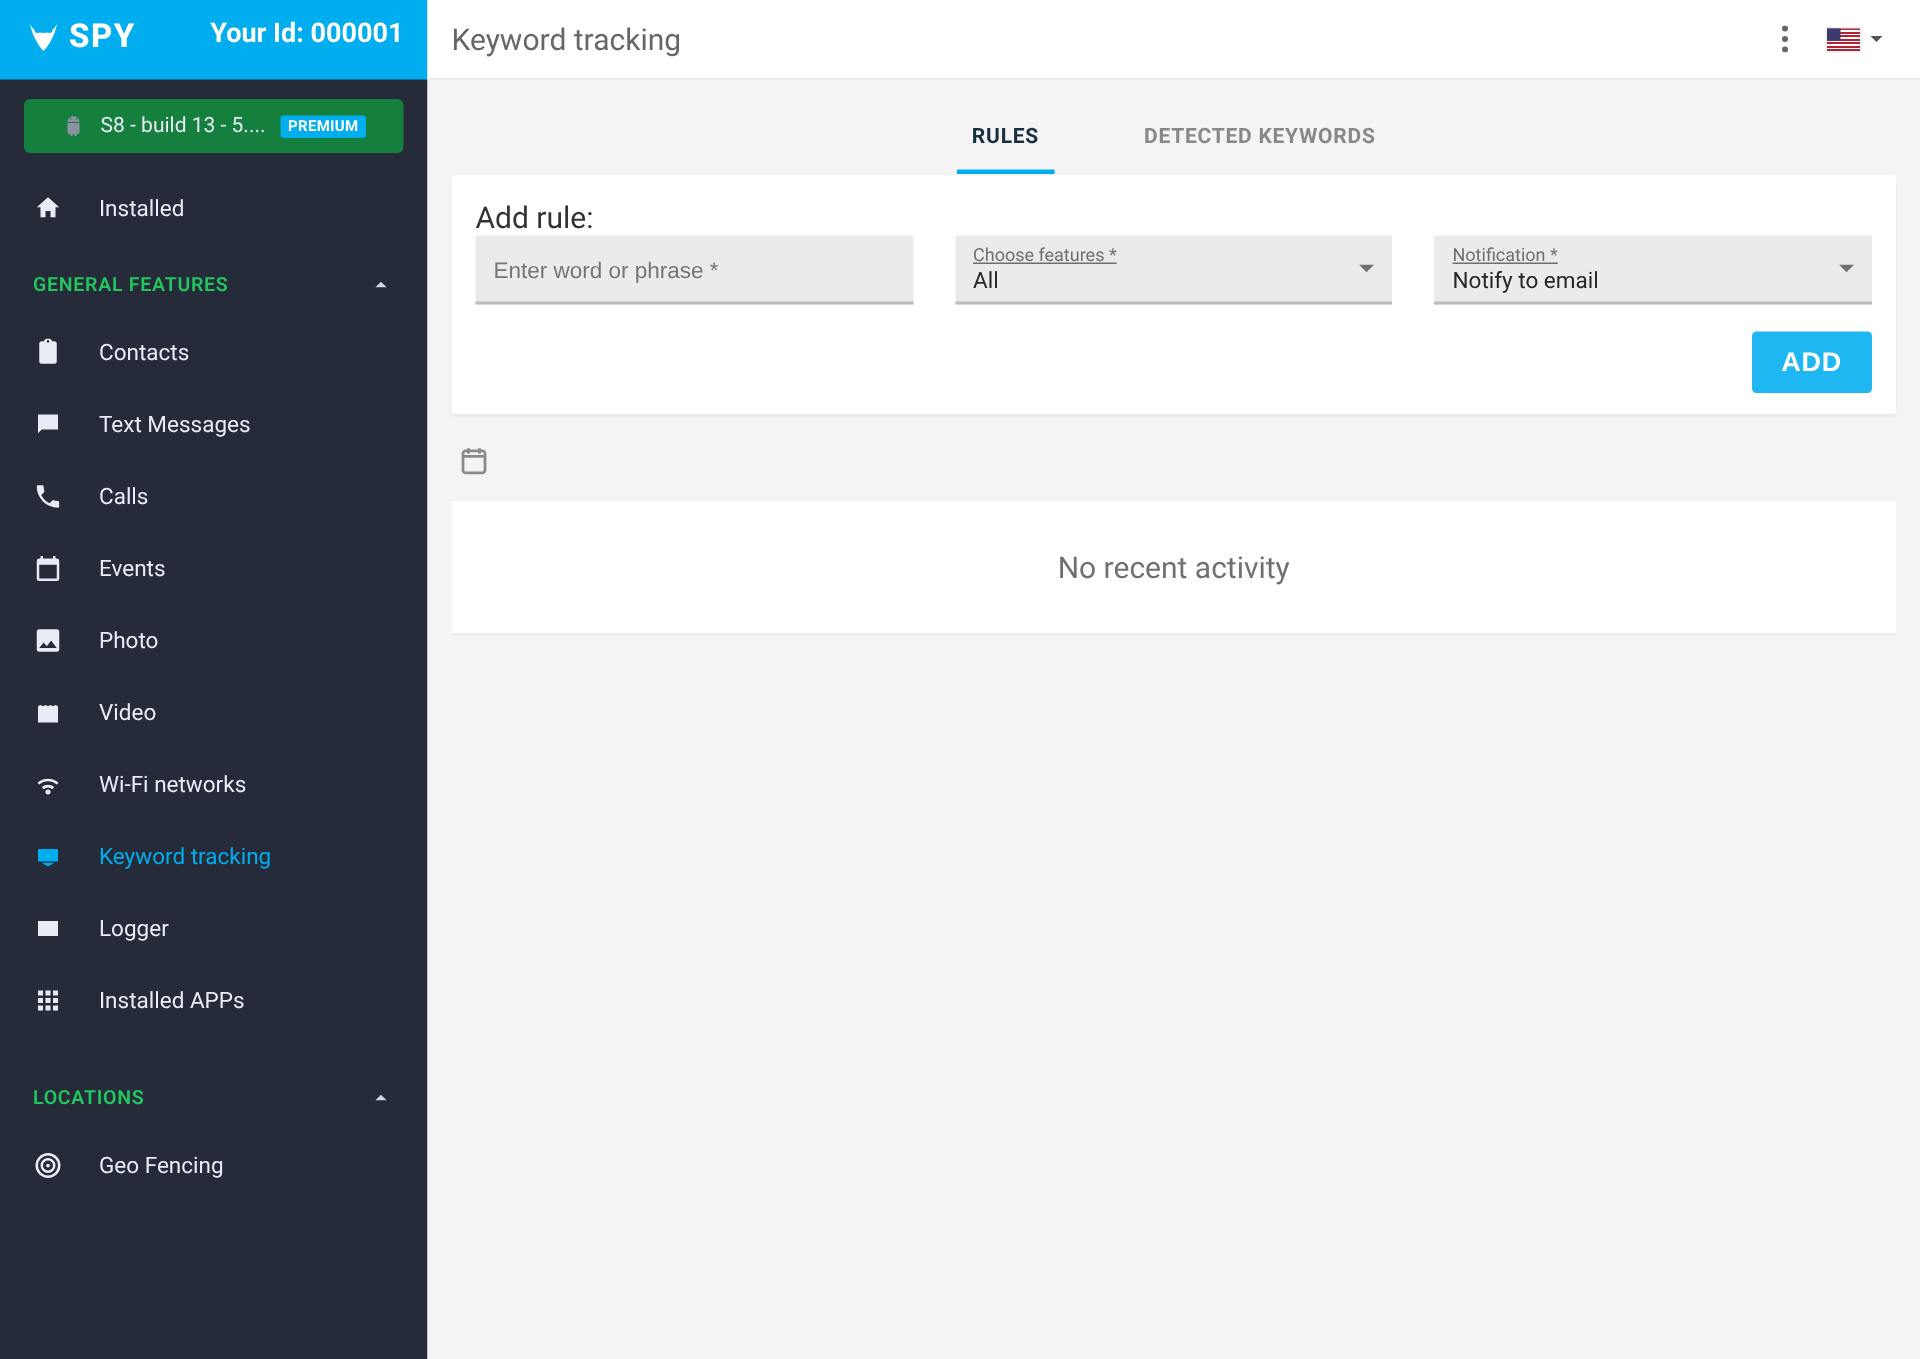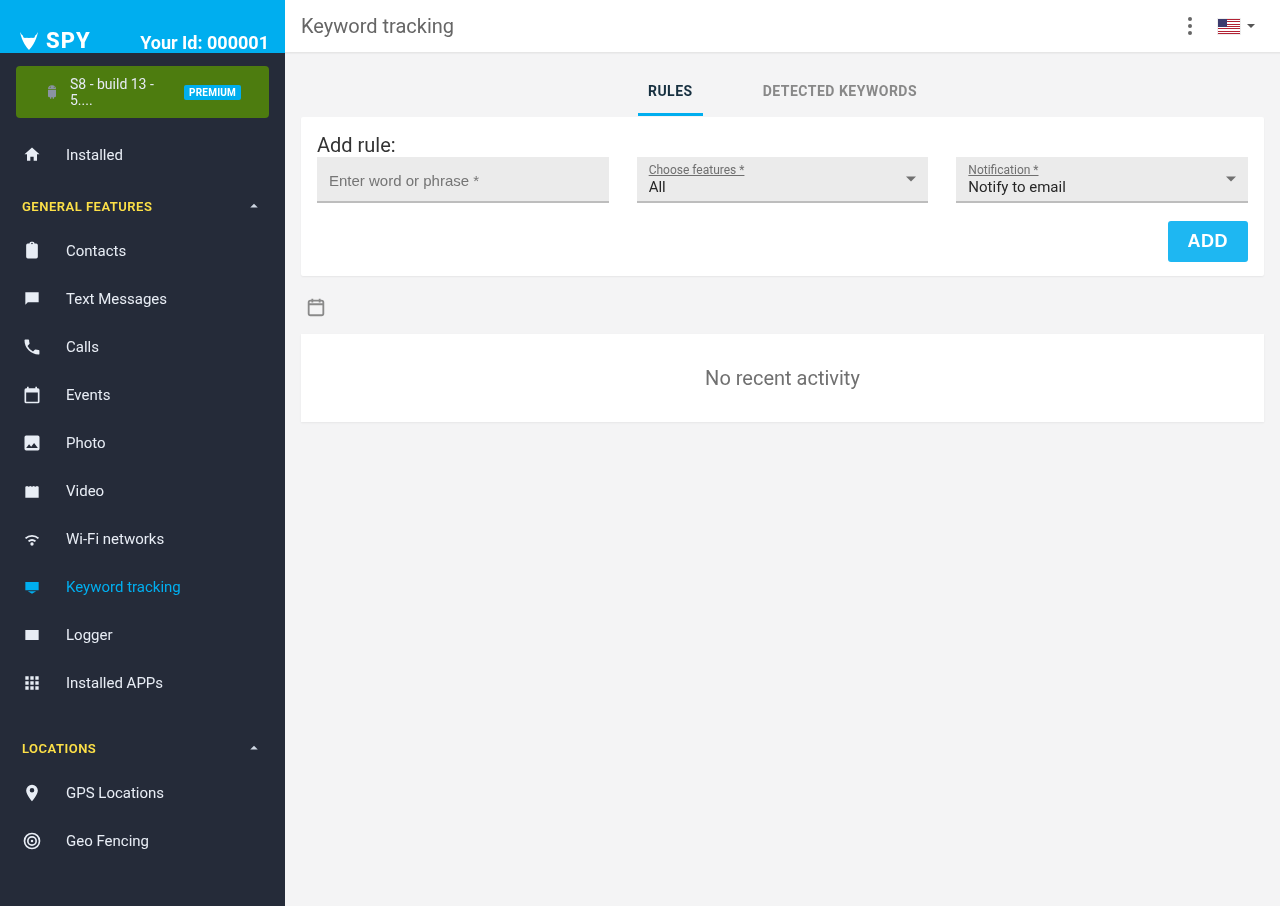--- a/index.html
+++ b/index.html
@@ -18,35 +18,35 @@
     background:#252b39;
     color:#fff;
     display:flex;
     flex-direction:column;
     overflow-y:auto;
   }
   .brand-bar {
     background:#00aeef;
     height:53px;
     display:flex;
-    align-items:flex-end;
+    align-items:flex-start;
     justify-content:space-between;
-    padding:0 16px;
+    padding:12px 16px;
     color:#fff;
     font-weight:500;
   }
   .logo { display:flex; align-items:center; gap:4px; font-weight:800; font-size:22px; letter-spacing:1px; }
   .logo svg { vertical-align:middle; }
   .your-id { font-size:18px; font-weight:700; }
 
   .device-select {
     margin:13px 16px;
-    background:#4d7c0f;
+    background:#15803d;
     border-radius:4px;
-    padding:10px 28px;
+    padding:10px 12px;
     display:flex;
     align-items:center;
     justify-content:center;
     gap:10px;
     font-size:14px;
     color:#e6ebf4;
   }
   .device-select .premium-chip {
     background:#00aeef;
     color:#fff;
@@ -70,21 +70,21 @@
   .nav-item svg, .dashboard-item svg { width:20px; height:20px; fill:#e8edf5; flex:0 0 20px; }
   .nav-item.active { color:#00aeef; }
   .nav-item.active svg { fill:#00aeef; }
   .section-header {
     display:flex;
     align-items:center;
     justify-content:space-between;
     padding:18px 22px 12px;
     font-size:13px;
     letter-spacing:0.5px;
-    color:#fde047;
+    color:#22c55e;
     font-weight:600;
     text-transform:uppercase;
   }
   .section-header svg { width:18px; height:18px; fill:#cfd7e3; }
   .section-body { padding-bottom:14px; }
 
   
   .main { flex:1; display:flex; flex-direction:column; background:#f4f4f5; }
   .topbar {
     height:53px;
@@ -290,26 +290,20 @@
       </div>
     </div>
 
     <div class="section-header">
       <span>LOCATIONS</span>
       <svg viewBox="0 0 24 24">
           <path d="M7 14l5-5 5 5z"></path>
         </svg>
     </div>
     <div class="section-body">
-      <div class="nav-item">
-        <svg viewBox="0 0 24 24">
-            <path d="M12 2a7 7 0 0 0-7 7c0 5 7 13 7 13s7-8 7-13a7 7 0 0 0-7-7zm0 9.5A2.5 2.5 0 1 1 12 6a2.5 2.5 0 0 1 0 5.5z"></path>
-          </svg>
-        <span>GPS Locations</span>
-      </div>
       <div class="nav-item">
         <svg viewBox="0 0 24 24">
             <circle cx="12" cy="12" r="9" fill="none" stroke="#e8edf5" stroke-width="2"></circle>
             <circle cx="12" cy="12" r="5" fill="none" stroke="#e8edf5" stroke-width="2"></circle>
             <circle cx="12" cy="12" r="1.5"></circle>
           </svg>
         <span>Geo Fencing</span>
       </div>
     </div>
   </aside>

